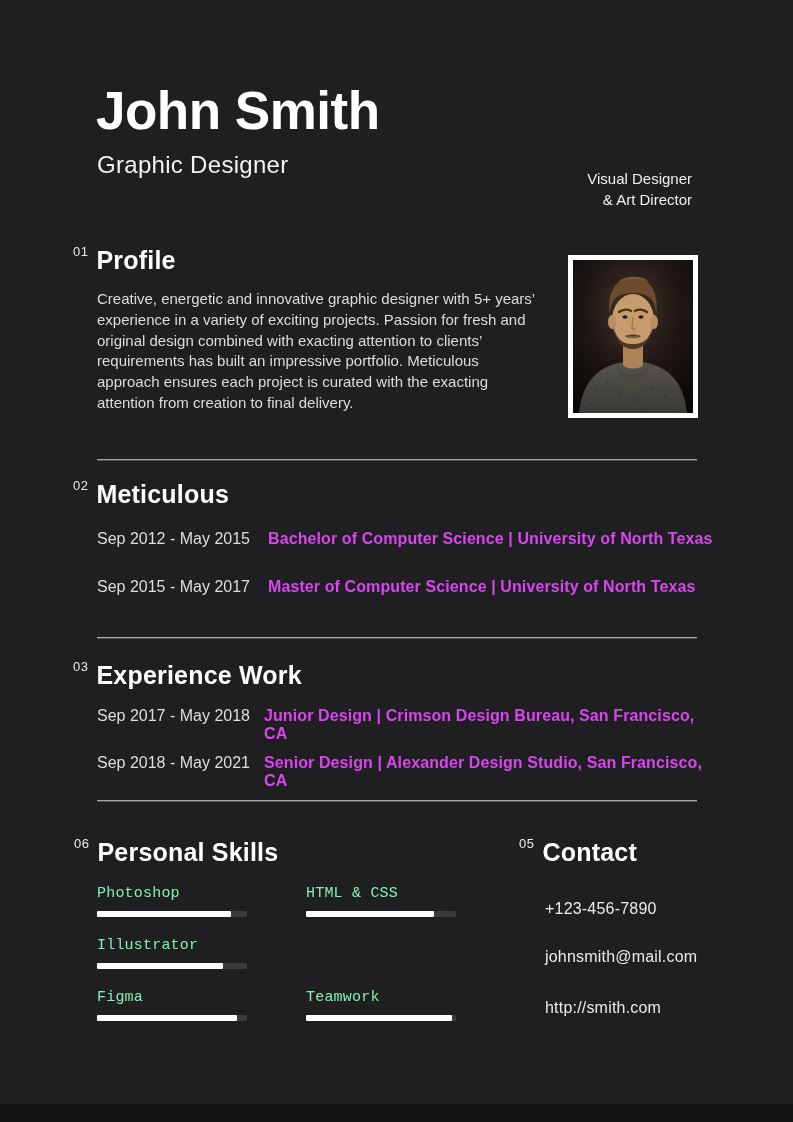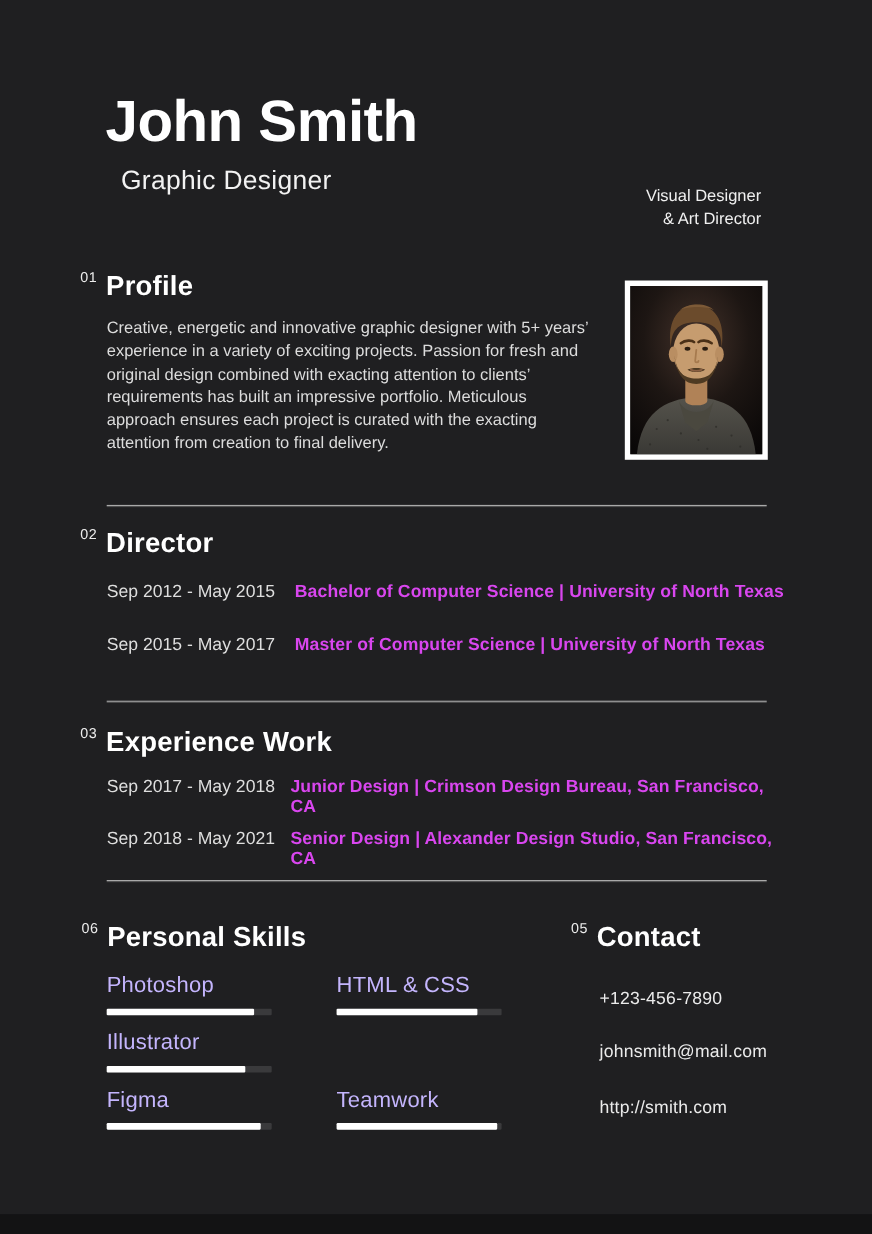--- a/index.html
+++ b/index.html
@@ -6,21 +6,21 @@
   .page{
     position:relative;width:793px;height:1104px;margin:0 auto;
     background:#1f1f21;overflow:hidden;
     font-family:"Liberation Sans",sans-serif;color:#e6e6e6;
   }
   .name{
     position:absolute;left:96px;top:80px;
     font-size:53px;font-weight:700;color:#ffffff;letter-spacing:-0.5px;
   }
   .subtitle{
-    position:absolute;left:110px;top:151px;
+    position:absolute;left:97px;top:151px;
     font-size:24px;font-weight:400;color:#f2f2f2;letter-spacing:0.3px;
   }
   .tagline{
     position:absolute;right:101px;top:168px;
     font-size:15px;line-height:21px;color:#f0f0f0;text-align:right;
   }
   .sec-head{position:absolute;white-space:nowrap;}
   .sec-num{
     display:inline-block;vertical-align:top;position:relative;top:-2px;
     font-size:13px;color:#ececec;margin-right:8px;letter-spacing:0.5px;
@@ -40,21 +40,21 @@
   }
   .photo-frame svg{display:block;}
   .divider{
     position:absolute;left:97px;width:600px;height:1px;
     background:#a9a9a9;box-shadow:0 1px 0 rgba(169,169,169,0.35);
   }
   .row{position:absolute;left:97px;width:620px;display:flex;font-size:16px;}
   .row .dates{width:171px;flex:0 0 auto;color:#dedede;font-weight:400;}
   .row .detail{color:#d946ef;font-weight:700;letter-spacing:0.1px;}
   .skill{position:absolute;width:150px;}
-  .skill-label{font-size:20px;color:#c4b5fd;letter-spacing:0.2px;}
+  .skill-label{font-size:15px;color:#86efac;letter-spacing:0.2px;font-family:Liberation Mono, monospace;}
   .skill-track{
     position:relative;margin-top:9px;width:150px;height:6px;
     background:#3a3a3c;border-radius:1px;
   }
   .skill-fill{
     position:absolute;left:0;top:0;height:6px;background:#ffffff;border-radius:1px;
   }
   .contact-line{position:absolute;left:545px;font-size:16px;color:#ebebeb;letter-spacing:0.2px;}
 </style>
 </head>
@@ -124,21 +124,21 @@
       <path d="M40,62 C42,82 50,89 60,89 C70,89 78,82 80,62 C78,79 71,84 60,84 C49,84 42,79 40,62 Z" fill="#4e3a22"></path>
       <path d="M52,76 C56,74 64,74 68,76 C66,79 54,79 52,76 Z" fill="#4e3a22"></path>
 
       <path d="M55,76 C58,77.5 62,77.5 65,76" stroke="#8a5f42" stroke-width="1.6" fill="none" stroke-linecap="round"></path>
     </svg>
   </div>
 
   <div class="divider" style="top:459px;"></div>
 
   <div class="sec-head" style="left:73px;top:480px;">
-    <span class="sec-num">02</span><span class="sec-title">Director</span>
+    <span class="sec-num">02</span><span class="sec-title">Meticulous</span>
   </div>
   <div class="row" style="top:530px;">
     <span class="dates">Sep 2012 - May 2015</span>
     <span class="detail">Bachelor of Computer Science | University of North Texas</span>
   </div>
   <div class="row" style="top:578px;">
     <span class="dates">Sep 2015 - May 2017</span>
     <span class="detail">Master of Computer Science | University of North Texas</span>
   </div>
 

